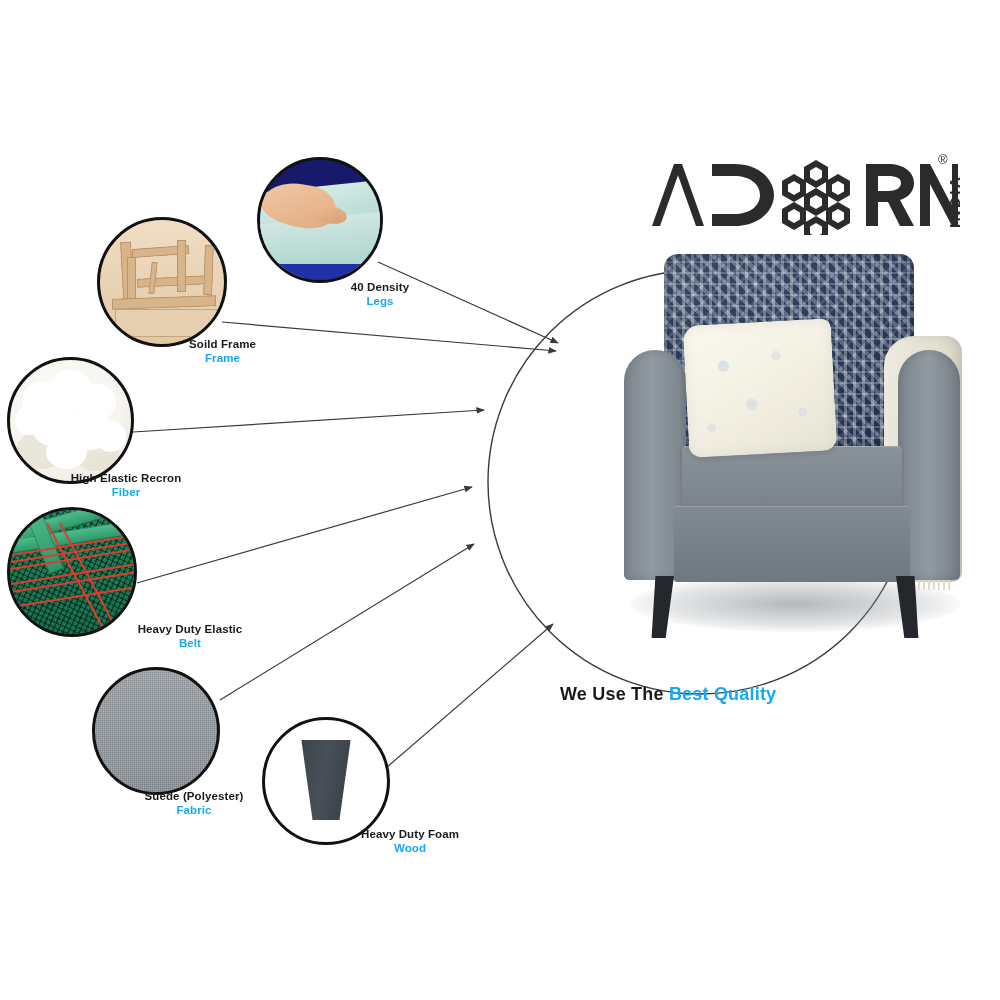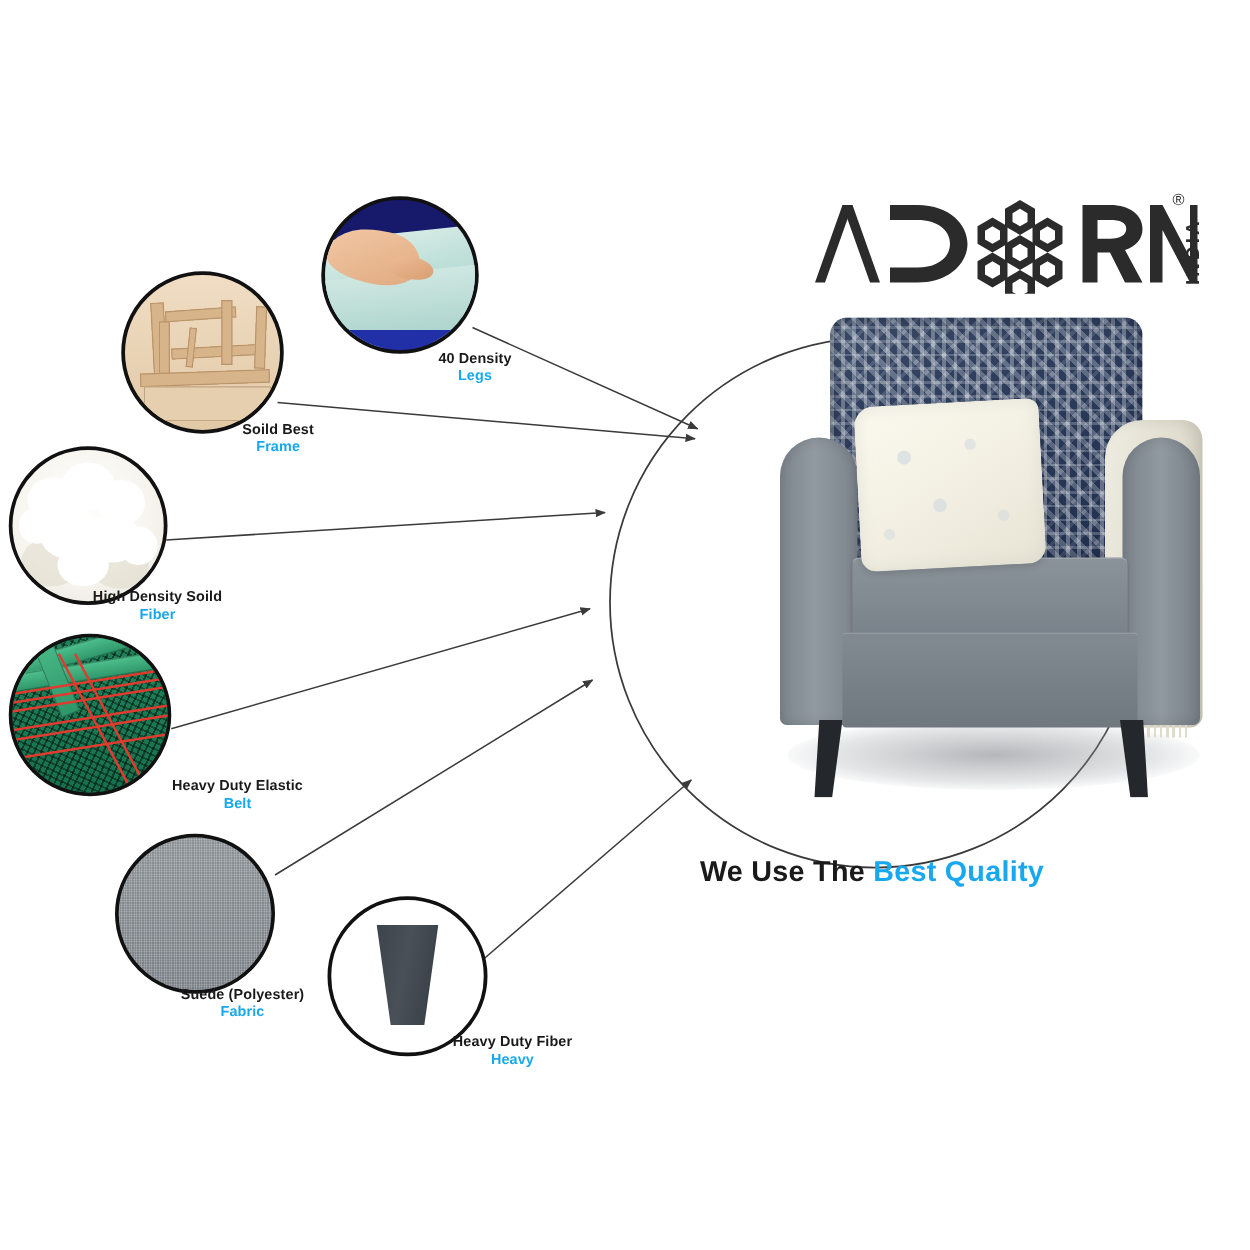--- a/index.html
+++ b/index.html
@@ -106,21 +106,21 @@
   #sofa { position:absolute; }
   #sofa .part { position:absolute; }
 
   .shadow {
     position:absolute; border-radius:50%;
     background:radial-gradient(ellipse at center, rgba(120,125,130,.55) 0%, rgba(160,165,170,.28) 55%, rgba(255,255,255,0) 75%);
   }
 
   
   #tagline { position:absolute; }
-  .tl { white-space:nowrap; font-weight:bold; font-size:23px; letter-spacing:.2px; }
+  .tl { white-space:nowrap; font-weight:bold; font-size:18px; letter-spacing:.2px; }
   .tl .dark { color:#1a1a1a; }
   .tl .blue { color:#17a8ef; }
 </style>
 </head>
 <body>
 
 <div id="stage">
 
   <svg id="wires" viewBox="0 0 1000 1000">
     <defs>
@@ -149,21 +149,21 @@
         <i style="left:30%; top:46%; width:56%; height:7%;  transform:rotate(-3deg);"></i>
         <i style="left:62%; top:16%; width:7%;  height:42%;"></i>
         <i style="left:84%; top:20%; width:7%;  height:40%; transform:rotate(2deg);"></i>
         <i style="left:10%; top:62%; width:84%; height:9%;  transform:rotate(-2deg);"></i>
         <i style="left:12%; top:72%; width:82%; height:22%; background:#e6cfae;"></i>
         <i style="left:22%; top:30%; width:7%;  height:34%;"></i>
         <i style="left:40%; top:34%; width:5%;  height:26%; transform:rotate(6deg);"></i>
       </div>
     </div>
     <div class="cap" style="left:160px; top:338px; width:125px;">
-      <span class="l1">Soild Best</span>
+      <span class="l1">Soild Frame</span>
       <span class="l2">Frame</span>
     </div>
   </div>
 
   <div class="feature">
     <div class="circ foam" style="left:257px; top:157px; width:126px; height:126px;">
       <div class="inner">
         <div class="slab"></div>
         <div class="slab2"></div>
         <div class="hand"></div>
@@ -185,21 +185,21 @@
         <span class="puff" style="left:32%; top:8%;  width:36%; height:32%;"></span>
         <span class="puff" style="left:56%; top:20%; width:32%; height:30%;"></span>
         <span class="puff" style="left:18%; top:40%; width:38%; height:32%;"></span>
         <span class="puff" style="left:48%; top:42%; width:36%; height:32%;"></span>
         <span class="puff" style="left:30%; top:62%; width:34%; height:28%;"></span>
         <span class="puff" style="left:4%;  top:38%; width:24%; height:24%;"></span>
         <span class="puff" style="left:70%; top:50%; width:26%; height:26%;"></span>
       </div>
     </div>
     <div class="cap" style="left:56px; top:472px; width:140px;">
-      <span class="l1">High Density Soild</span>
+      <span class="l1">High Elastic Recron</span>
       <span class="l2">Fiber</span>
     </div>
   </div>
 
   <div class="feature">
     <div class="circ belt" style="left:7px; top:507px; width:130px; height:130px;">
       <div class="inner">
         <div class="woodbar" style="left:-10%; top:6%;  width:120%; height:9%;  transform:rotate(-14deg);"></div>
         <div class="woodbar" style="left:34%;  top:8%;  width:9%;   height:42%; transform:rotate(4deg);"></div>
         <div class="mesh"></div>
@@ -232,22 +232,22 @@
     </div>
   </div>
 
   <div class="feature">
     <div class="circ legbg" style="left:262px; top:717px; width:128px; height:128px;">
       <div class="inner">
           <div class="leg"></div>
         </div>
     </div>
     <div class="cap" style="left:346px; top:828px; width:128px;">
-      <span class="l1">Heavy Duty Fiber</span>
-      <span class="l2">Heavy</span>
+      <span class="l1">Heavy Duty Foam</span>
+      <span class="l2">Wood</span>
     </div>
   </div>
 
   <div id="logo" style="left:648px; top:150px; width:310px; height:85px;">
     <svg class="mark" width="310" height="85" viewBox="0 0 310 85">
 
       <path d="M4,76 L26,14 L34,14 L12,76 Z" fill="#2b2b2b"></path>
       <path d="M26,14 L34,14 L56,76 L48,76 Z" fill="#2b2b2b"></path>
 
       <path d="M64,14 L86,14 C112,14 126,30 126,45 C126,60 112,76 86,76 L64,76 L64,64 L86,64

